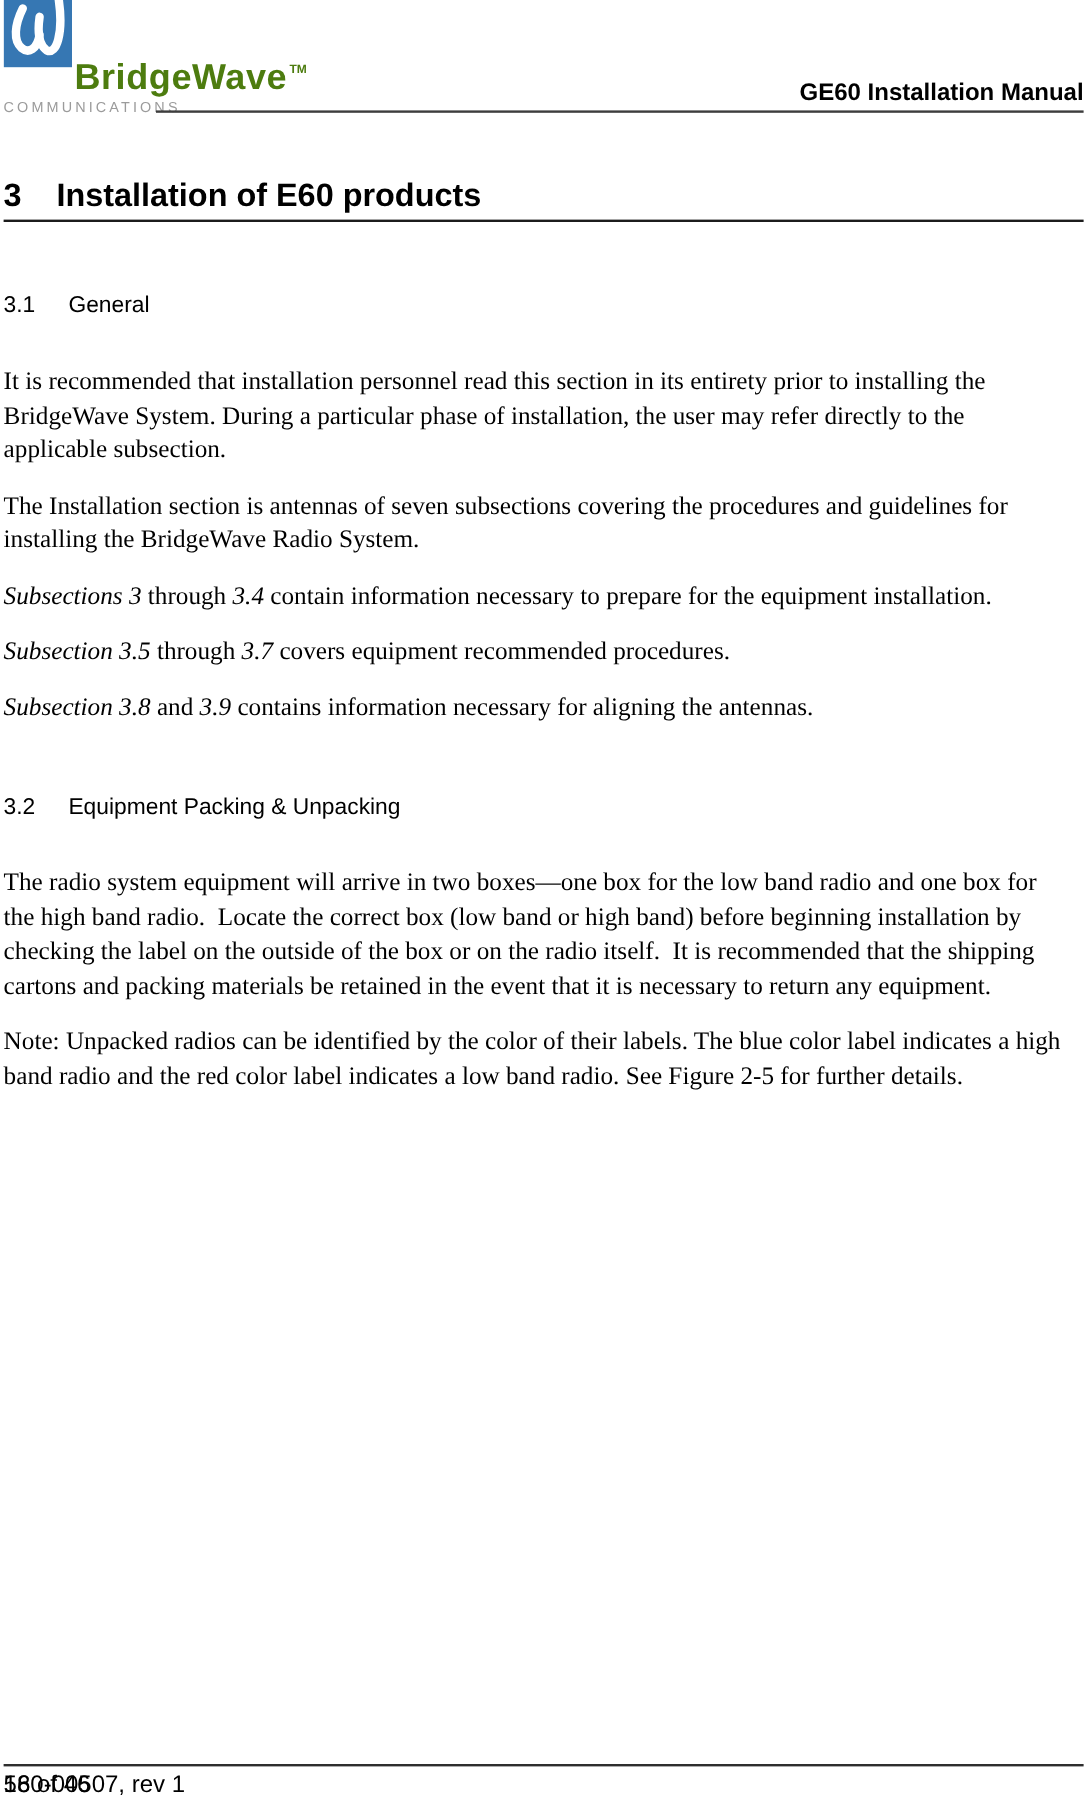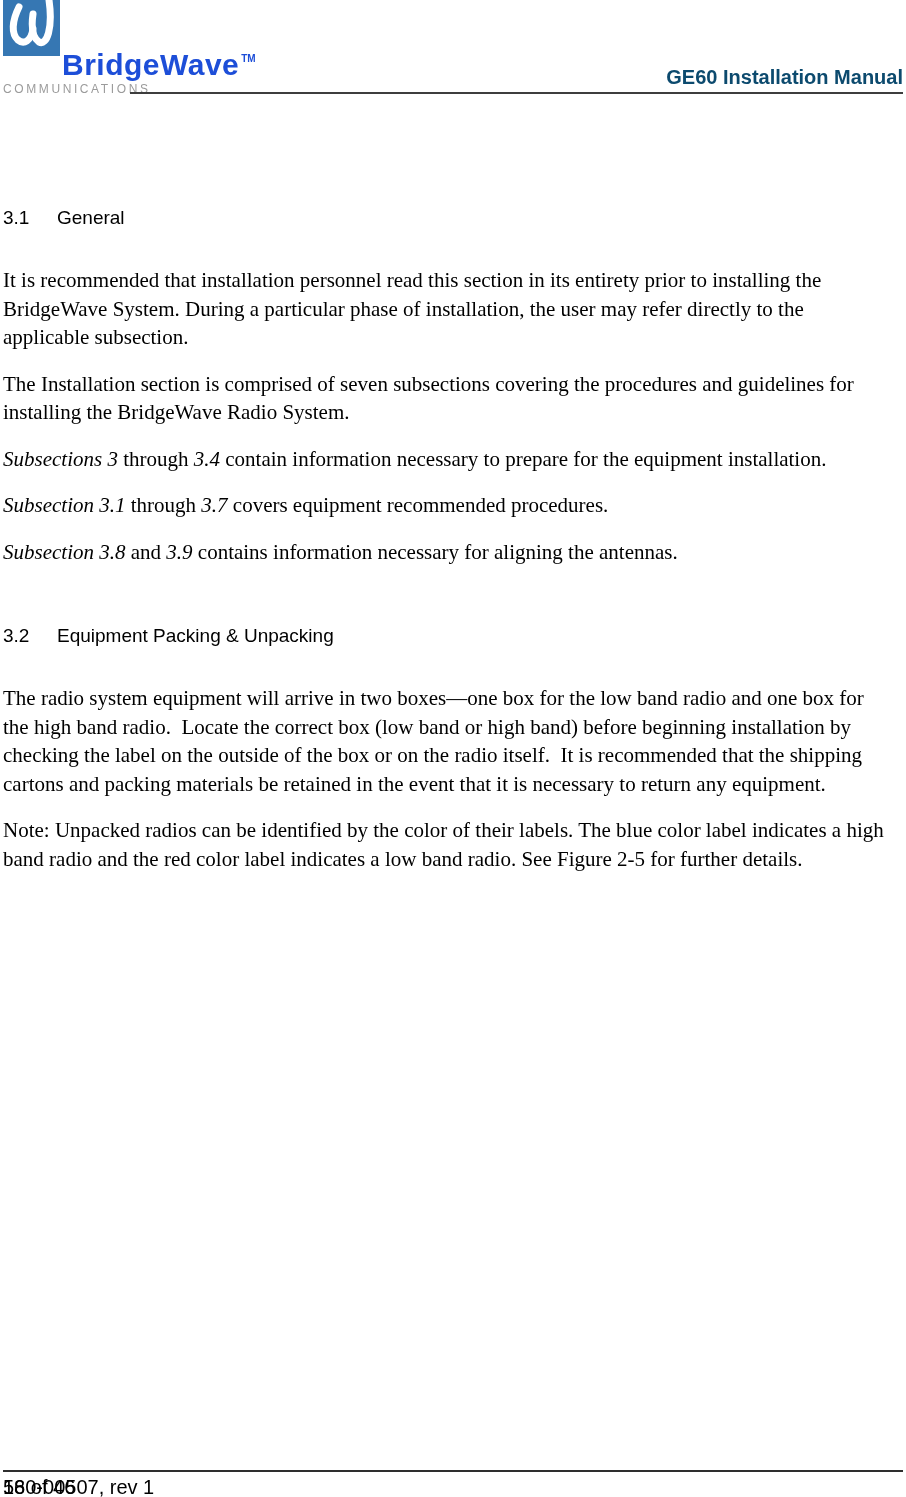--- a/index.html
+++ b/index.html
@@ -12,37 +12,37 @@
     color: #000;
   }
 
   
   .header { position: absolute; top: 0; left: 0; right: 0; height: 100px; }
   .logo { position: absolute; top: 0; left: 3px; width: 57px; height: 57px; }
   .brand {
     position: absolute; top: 50px; left: 62px;
     font-family: "Liberation Sans", sans-serif;
     font-weight: bold; font-size: 30px; line-height: 30px;
-    color: #1d4ed8; letter-spacing: 0.5px;
+    color: #4d7c0f; letter-spacing: 0.5px;
   }
   .brand .tm {
     font-size: 10px; font-weight: bold; vertical-align: top;
     position: relative; top: -6px; left: 2px; letter-spacing: 0;
   }
   .comms {
     position: absolute; top: 83px; left: 3px;
     font-family: "Liberation Sans", sans-serif;
     font-size: 12px; line-height: 13px; color: #9b9b9b;
     letter-spacing: 2.6px;
     text-align: center;
   }
   .doc-title {
     position: absolute; top: 66px; right: 3px;
     font-family: "Liberation Sans", sans-serif;
-    font-weight: bold; font-size: 20px; line-height: 22px; color: #0c4a6e;
+    font-weight: bold; font-size: 20px; line-height: 22px; color: #000000;
   }
   .header-rule {
     position: absolute; top: 92px; left: 130px; right: 3px;
     height: 2px; background: #3d3d3d;
   }
 
   
   .body { position: absolute; top: 148px; left: 3px; right: 3px; }
   .h1 {
     font-family: "Liberation Sans", sans-serif;
@@ -86,30 +86,31 @@
       <path d="M30 14 C28 28 30 38 36 42 C44 46 50 28 46 0" fill="none" stroke="#ffffff" stroke-width="7" stroke-linecap="round"></path>
     </svg>
     <div class="brand"><span>BridgeWave</span><span class="tm">TM</span></div>
     <div class="comms">COMMUNICATIONS</div>
     <div class="doc-title">GE60 Installation Manual</div>
     <div class="header-rule"></div>
   </div>
 
   <div class="body">
 
+    <h1 class="h1"><span class="hnum">3</span><span>Installation of E60 products</span></h1>
 
     <h2 class="h2"><span class="hnum">3.1</span><span>General</span></h2>
 
     <p class="para"><span>It is recommended that installation personnel read this section in its entirety prior to installing the BridgeWave System. During a particular phase of installation, the user may refer directly to the applicable subsection.</span></p>
 
-    <p class="para"><span>The Installation section is comprised of seven subsections covering the procedures and guidelines for installing the BridgeWave Radio System.</span></p>
+    <p class="para"><span>The Installation section is antennas of seven subsections covering the procedures and guidelines for installing the BridgeWave Radio System.</span></p>
 
     <p class="para"><span class="it">Subsections 3</span><span> through </span><span class="it">3.4</span><span> contain information necessary to prepare for the equipment installation.</span></p>
 
-    <p class="para"><span class="it">Subsection 3.1</span><span> through </span><span class="it">3.7</span><span> covers equipment recommended procedures.</span></p>
+    <p class="para"><span class="it">Subsection 3.5</span><span> through </span><span class="it">3.7</span><span> covers equipment recommended procedures.</span></p>
 
     <p class="para"><span class="it">Subsection 3.8</span><span> and </span><span class="it">3.9</span><span> contains information necessary for aligning the antennas.</span></p>
 
     <h2 class="h2"><span class="hnum">3.2</span><span>Equipment Packing &amp; Unpacking</span></h2>
 
     <p class="para"><span>The radio system equipment will arrive in two boxes—one box for the low band radio and one box for the high band radio.  Locate the correct box (low band or high band) before beginning installation by checking the label on the outside of the box or on the radio itself.  It is recommended that the shipping cartons and packing materials be retained in the event that it is necessary to return any equipment.</span></p>
 
     <p class="para"><span>Note: Unpacked radios can be identified by the color of their labels. The blue color label indicates a high band radio and the red color label indicates a low band radio. See Figure 2-5 for further details.</span></p>
 
   </div>

